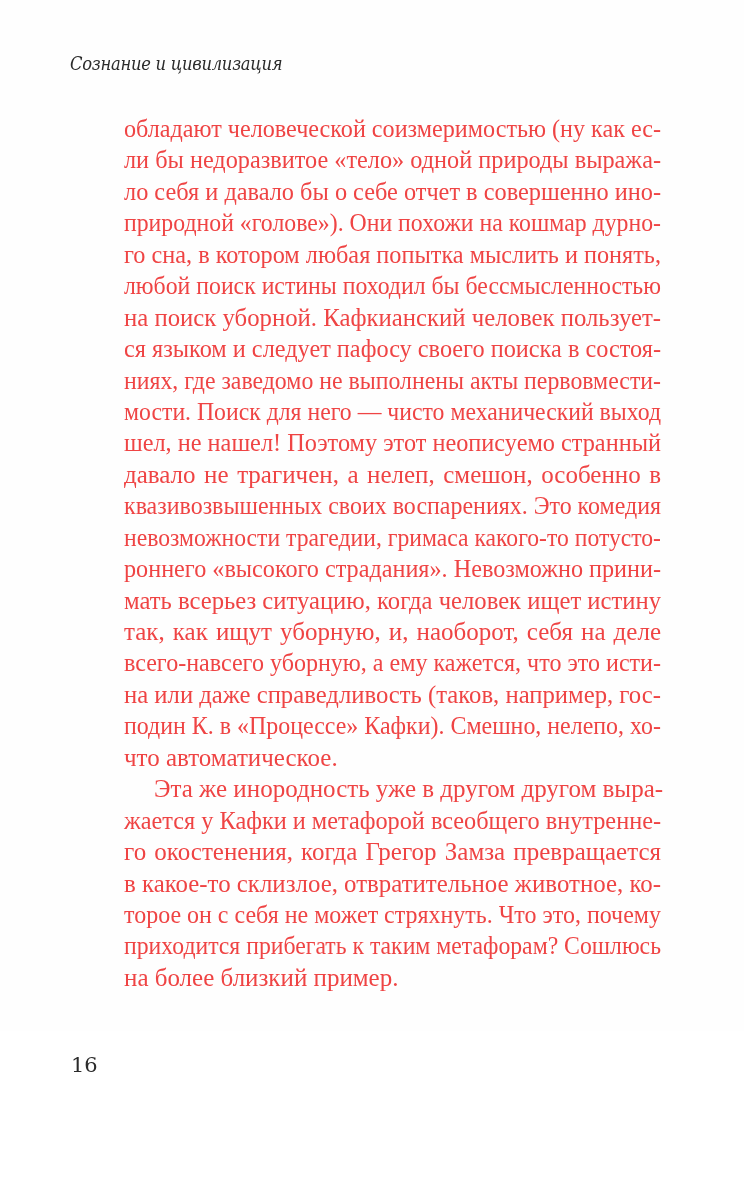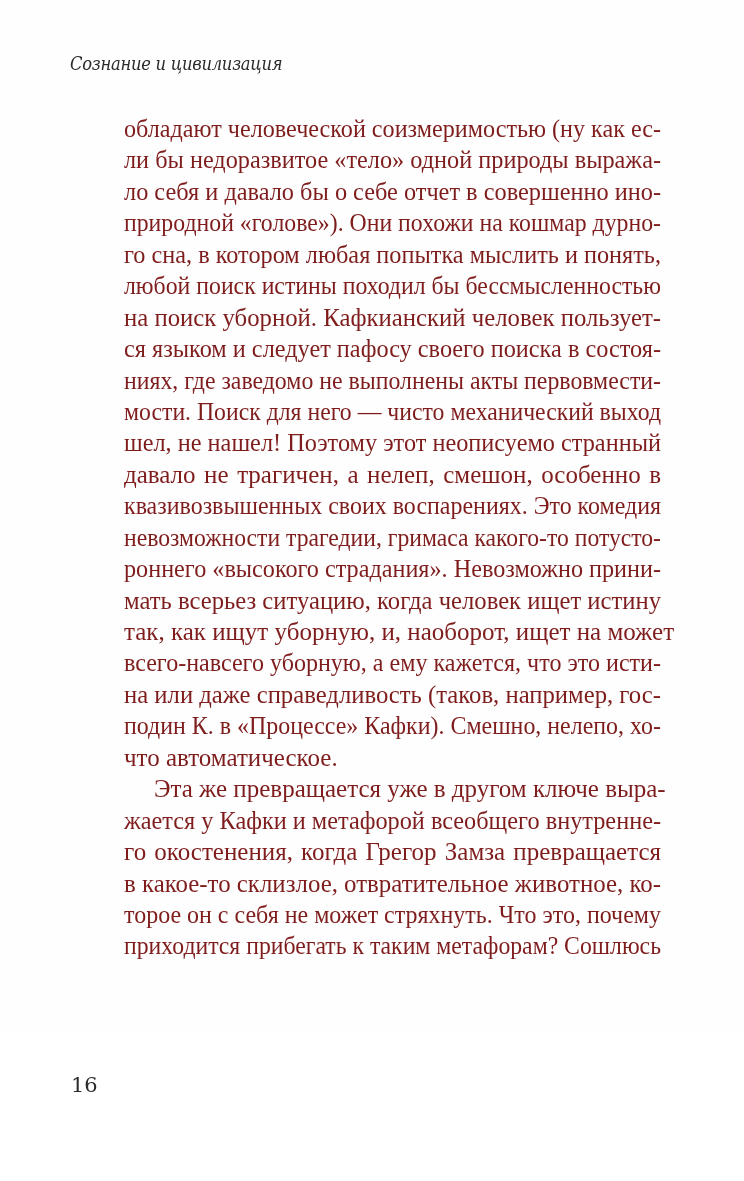--- a/index.html
+++ b/index.html
@@ -35,21 +35,21 @@
     white-space: nowrap;
   }
   .body-text {
     position: absolute;
     left: 124px;
     top: 113px;
     width: 537px;
     font-family: "Liberation Serif", serif;
     font-size: 25px;
     line-height: 31.45px;
-    color: #7f1d1d;
+    color: #ef4444;
   }
   .line {
     display: block;
     white-space: nowrap;
     text-align: justify;
     text-align-last: justify;
     height: 31.45px;
     overflow: visible;
   }
   .line.last {
@@ -58,21 +58,20 @@
   .line.indent {
     text-indent: 30px;
   }
   .folio {
     position: absolute;
     left: 71px;
     top: 1053px;
     font-family: "DejaVu Serif", serif;
     font-size: 21px;
     color: #2b2b2b;
-    margin-top: 20px;
   }
 </style>
 </head>
 <body>
 
 <div class="page">
   <div class="running-head">Сознание и цивилизация</div>
 
   <div class="body-text">
     <div id="p0">
@@ -85,30 +84,31 @@
         <span class="line" style="text-align-last: left; transform-origin: left center; transform: scaleX(0.9906); width: 542.109px;">на поиск уборной. Кафкианский человек пользует-</span>
         <span class="line" style="text-align-last: left; transform-origin: left center; transform: scaleX(0.9715); width: 552.734px;">ся языком и следует пафосу своего поиска в состоя-</span>
         <span class="line" style="text-align-last: left; transform-origin: left center; transform: scaleX(0.9522); width: 563.938px;">ниях, где заведомо не выполнены акты первовмести-</span>
         <span class="line" style="text-align-last: left; transform-origin: left center; transform: scaleX(0.9496); width: 565.516px;">мости. Поиск для него — чисто механический выход</span>
         <span class="line" style="text-align-last: left; transform-origin: left center; transform: scaleX(0.9718); width: 552.578px;">шел, не нашел! Поэтому этот неописуемо странный</span>
         <span class="line">давало не трагичен, а нелеп, смешон, особенно в</span>
         <span class="line" style="text-align-last: left; transform-origin: left center; transform: scaleX(0.9577); width: 560.719px;">квазивозвышенных своих воспарениях. Это комедия</span>
         <span class="line" style="text-align-last: left; transform-origin: left center; transform: scaleX(0.9461); width: 567.578px;">невозможности трагедии, гримаса какого-то потусто-</span>
         <span class="line" style="text-align-last: left; transform-origin: left center; transform: scaleX(0.9677); width: 554.938px;">роннего «высокого страдания». Невозможно прини-</span>
         <span class="line" style="text-align-last: left; transform-origin: left center; transform: scaleX(0.9865); width: 544.344px;">мать всерьез ситуацию, когда человек ищет истину</span>
-        <span class="line">так, как ищут уборную, и, наоборот, ищет на может</span>
+        <span class="line">так, как ищут уборную, и, наоборот, себя на деле</span>
         <span class="line" style="text-align-last: left; transform-origin: left center; transform: scaleX(0.9625); width: 557.922px;">всего-навсего уборную, а ему кажется, что это исти-</span>
         <span class="line" style="text-align-last: left; transform-origin: left center; transform: scaleX(0.9878); width: 543.641px;">на или даже справедливость (таков, например, гос-</span>
         <span class="line" style="text-align-last: left; transform-origin: left center; transform: scaleX(0.957); width: 561.125px;">подин К. в «Процессе» Кафки). Смешно, нелепо, хо-</span>
         <span class="line last">что автоматическое.</span>
       </div>
     <div id="p1">
-        <span class="line indent">Эта же превращается уже в другом ключе выра-</span>
+        <span class="line indent">Эта же инородность уже в другом другом выра-</span>
         <span class="line" style="text-align-last: left; transform-origin: left center; transform: scaleX(0.9716); width: 552.703px;">жается у Кафки и метафорой всеобщего внутренне-</span>
         <span class="line">го окостенения, когда Грегор Замза превращается</span>
         <span class="line" style="text-align-last: left; transform-origin: left center; transform: scaleX(0.995); width: 539.672px;">в какое-то склизлое, отвратительное животное, ко-</span>
         <span class="line" style="text-align-last: left; transform-origin: left center; transform: scaleX(0.9591); width: 559.891px;">торое он с себя не может стряхнуть. Что это, почему</span>
         <span class="line" style="text-align-last: left; transform-origin: left center; transform: scaleX(0.9489); width: 565.891px;">приходится прибегать к таким метафорам? Сошлюсь</span>
+        <span class="line last">на более близкий пример.</span>
       </div>
   </div>
 
   <div class="folio">16</div>
 </div>
 
 </body></html>

